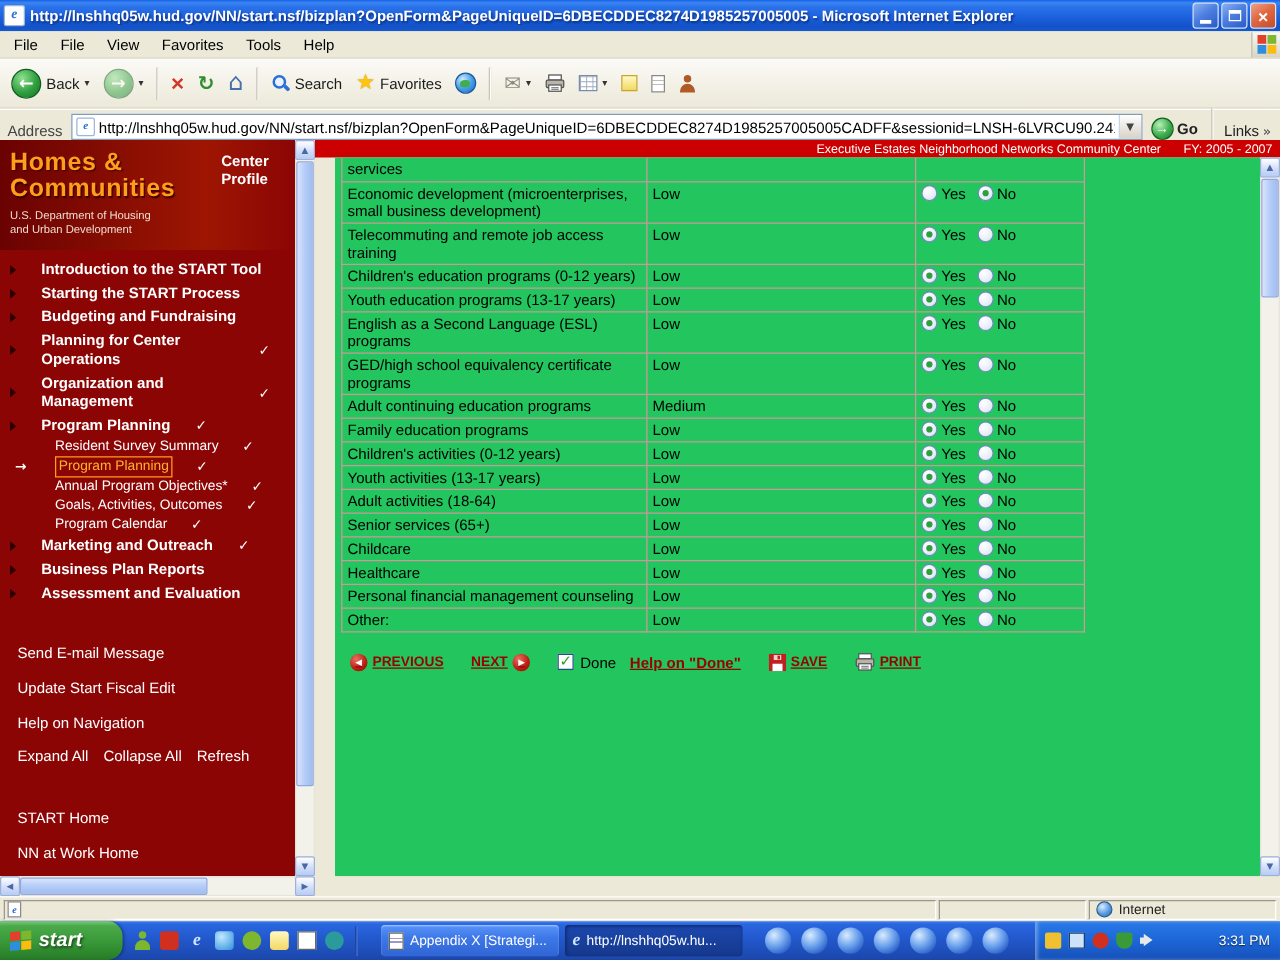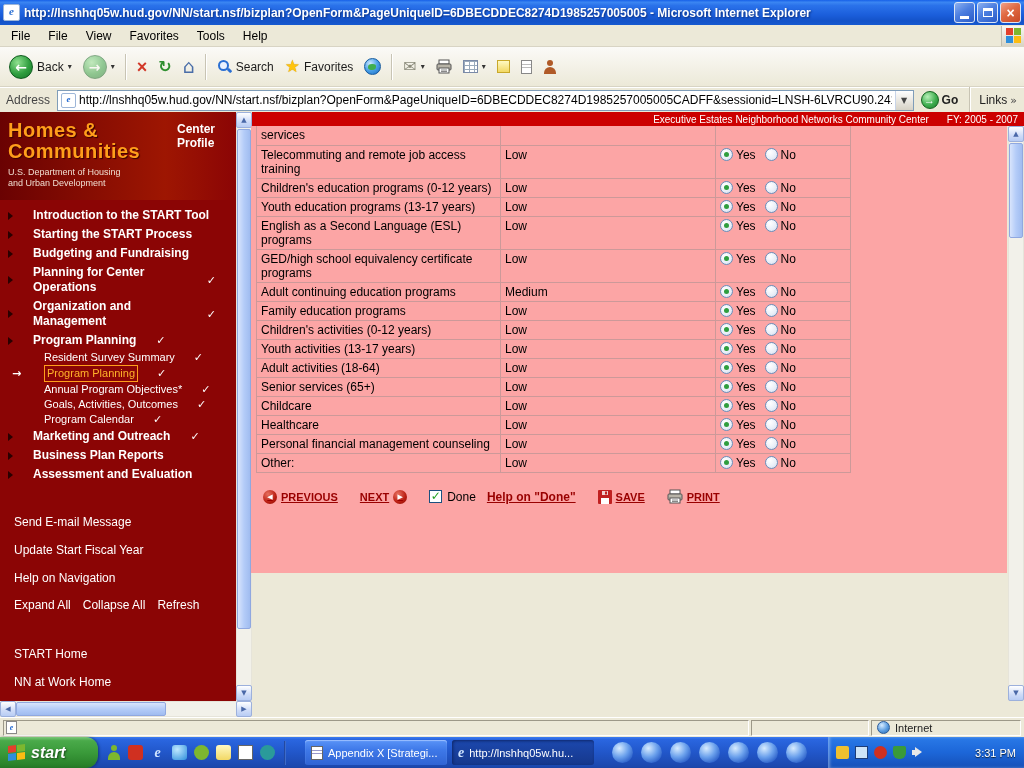--- a/index.html
+++ b/index.html
@@ -54,21 +54,21 @@
     background-image:linear-gradient(#9ab 1px,transparent 1px),linear-gradient(90deg,#9ab 1px,transparent 1px);background-size:5px 4px}
   .note-ic{width:13px;height:13px;background:linear-gradient(#fff9c2,#f2d864);border:1px solid #c8a82a;box-sizing:border-box}
   .doc-ic{width:11px;height:14px;background:#fff;border:1px solid #888;box-sizing:border-box;
     background-image:linear-gradient(transparent 3px,#bbb 3px,#bbb 4px,transparent 4px,transparent 6px,#bbb 6px,#bbb 7px,transparent 7px)}
   .person-ic{width:14px;height:14px;position:relative}
   .person-ic::before{content:"";position:absolute;left:4px;top:0;width:6px;height:6px;border-radius:50%;background:#b05a28}
   .person-ic::after{content:"";position:absolute;left:1px;top:7px;width:12px;height:7px;border-radius:6px 6px 0 0;background:#b05a28}
 
   
   .addressbar{position:absolute;top:87px;left:0;width:1024px;height:25px;background:#ece9d8;border-top:1px solid #fff;
-    display:flex;align-items:center;gap:4px;padding:0 3px;box-sizing:border-box;font-size:12px}
+    display:flex;align-items:flex-end;gap:4px;padding:0 3px;box-sizing:border-box;font-size:12px}
   .addr-label{color:#444;padding:0 3px;flex:none}
   .addr-box{flex:1;height:21px;background:#fff;border:1px solid #7f9db9;display:flex;align-items:center;gap:3px;
     padding-left:3px;min-width:0;box-sizing:border-box}
   .addr-url{flex:1;white-space:nowrap;overflow:hidden;color:#000}
   .addr-dd{width:17px;height:19px;border-left:1px solid #c8d4e8;background:linear-gradient(#fefefe,#d6d2c6);
     display:flex;align-items:center;justify-content:center;font-size:8px;color:#444;font-family:"DejaVu Sans",sans-serif;flex:none}
   .go{display:flex;align-items:center;gap:3px;padding:0 3px;font-weight:bold;color:#222;flex:none}
   .go-circ{width:18px;height:18px;border-radius:50%;background:radial-gradient(circle at 35% 30%,#b8f0b8,#3fae4f 55%,#1d7c2d);
     border:1px solid #13641f;color:#fff;display:flex;align-items:center;justify-content:center;font-size:11px;font-weight:bold;box-sizing:border-box}
   .links{display:flex;align-items:center;gap:3px;padding-right:4px;color:#222;flex:none}
@@ -88,21 +88,21 @@
   .slot{width:13px;flex:none;color:#fff;font-weight:bold;font-family:"DejaVu Sans",sans-serif;font-size:11px}
   .nav-sub.current .sub-label{color:#ffb32a;border:1px solid #ff9e1b;padding:0 2px}
   .side-links{margin-top:24px}
   .side-link{padding:6px 0 6px 14px;font-size:12px;line-height:16px}
   .inline-links{display:flex;gap:12px;padding:6px 0 6px 14px;font-size:12px}
   .side-bottom{margin-top:22px}
 
   
   .banner{position:absolute;left:252px;top:112px;width:772px;height:14px;background:#cc0000;color:#fff;font-size:10px;
     display:flex;align-items:center;justify-content:flex-end;gap:18px;padding-right:6px;box-sizing:border-box}
-  .main{position:absolute;left:251px;top:126px;width:756px;height:447px;background:#fca5a5;overflow:hidden}
+  .main{position:absolute;left:268px;top:126px;width:756px;height:575px;background:#22c55e;overflow:hidden}
   table.programs{border-collapse:collapse;margin-left:5px;table-layout:fixed;width:594px}
   table.programs td{border:1px solid #cc9999;font-size:12px;padding:2px 4px;vertical-align:top;color:#000;word-wrap:break-word}
   tr.partial td{border-top:none;height:15px}
   .cell-answer{white-space:nowrap;padding-top:4px}
   .radio{display:inline-block;width:11px;height:11px;border-radius:50%;border:1px solid #6a8cb8;
     background:radial-gradient(circle at 35% 30%,#fff,#e8eef8 60%,#cdd8ea);vertical-align:-2px;position:relative;margin-right:3px;box-sizing:content-box}
   .radio.checked::after{content:"";position:absolute;left:3px;top:3px;width:5px;height:5px;border-radius:50%;background:#2f9e3f}
   .rlabel{margin-right:9px}
 
   .formfooter{display:flex;align-items:center;gap:22px;margin:16px 0 0 12px;font-size:11px}
@@ -361,21 +361,21 @@
         <span class="bullet"></span>
         <span class="nav-label">Business Plan Reports</span>
       </div>
       <div class="nav-item">
         <span class="bullet"></span>
         <span class="nav-label">Assessment and Evaluation</span>
       </div>
     </div>
   <div class="side-links">
       <div class="side-link">Send E-mail Message</div>
-      <div class="side-link">Update Start Fiscal Year</div>
+      <div class="side-link">Update Start Fiscal Edit</div>
       <div class="side-link">Help on Navigation</div>
     </div>
   <div class="inline-links">
       <span>Expand All</span>
       <span>Collapse All</span>
       <span>Refresh</span>
     </div>
   <div class="side-links side-bottom">
       <div class="side-link">START Home</div>
       <div class="side-link">NN at Work Home</div>
@@ -401,20 +401,25 @@
         <col style="width:215px">
         <col style="width:135px">
       </colgroup>
     <tbody>
         <tr class="partial">
           <td class="cell-program">services</td>
           <td class="cell-priority"></td>
           <td class="cell-answer"></td>
         </tr>
         <tr>
+          <td class="cell-program">Economic development (microenterprises, small business development)</td>
+          <td class="cell-priority">Low</td>
+          <td class="cell-answer"><span class="radio"></span><span class="rlabel">Yes</span><span class="radio checked"></span><span class="rlabel">No</span></td>
+        </tr>
+        <tr>
           <td class="cell-program">Telecommuting and remote job access training</td>
           <td class="cell-priority">Low</td>
           <td class="cell-answer"><span class="radio checked"></span><span class="rlabel">Yes</span><span class="radio"></span><span class="rlabel">No</span></td>
         </tr>
         <tr>
           <td class="cell-program">Children's education programs (0-12 years)</td>
           <td class="cell-priority">Low</td>
           <td class="cell-answer"><span class="radio checked"></span><span class="rlabel">Yes</span><span class="radio"></span><span class="rlabel">No</span></td>
         </tr>
         <tr>

